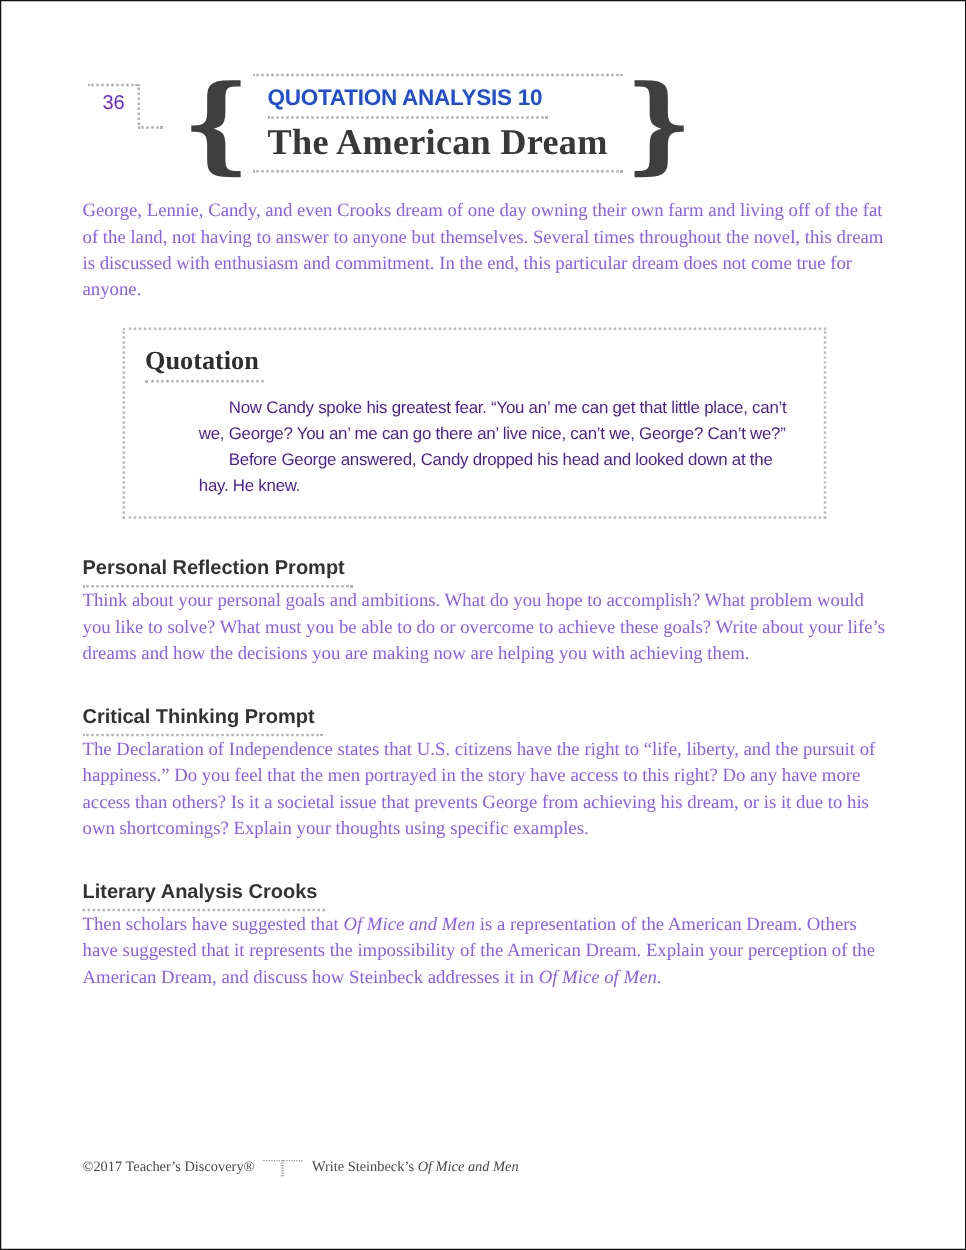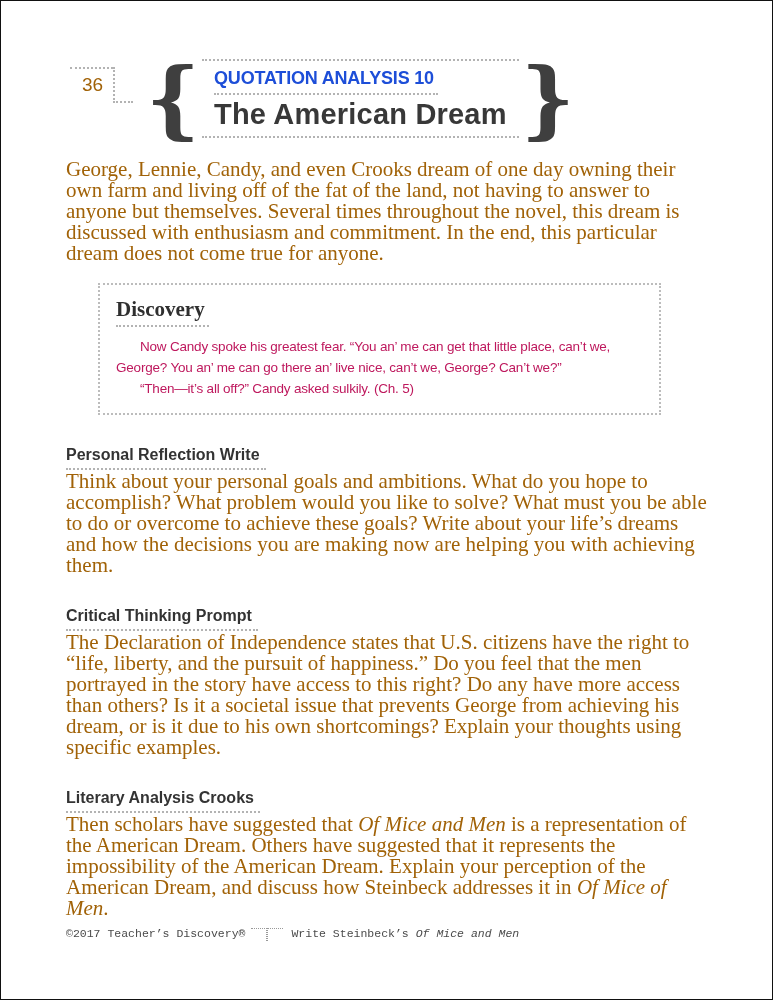--- a/index.html
+++ b/index.html
@@ -15,83 +15,84 @@
     padding: 58px 64px 0 65px;
   }
 
   
   .hdr { position: relative; margin-bottom: 16px; min-height: 84px; }
   .pagenum-unit { position: absolute; left: 4px; top: 8px; display: flex; align-items: flex-start; }
   .pagenum {
     border-top: 2px dotted #b3b3b3;
     padding: 5px 10px 0 12px;
     font-family: "Liberation Sans", sans-serif;
-    font-size: 19px; color: #a16207;
+    font-size: 16px; color: #6d28d9;
   }
   .pagenum-corner { width: 20px; height: 36px; border-left: 2px dotted #b3b3b3; border-bottom: 2px dotted #b3b3b3; }
   .hdr-group { margin-left: 80px; display: flex; align-items: center; }
   .brace {
     font-family: "DejaVu Serif", serif;
     font-size: 84px; line-height: 78px;
     font-weight: bold; color: #3f3f3f;
     user-select: none;
   }
   .titlebox { border-top: 2px dotted #b3b3b3; border-bottom: 2px dotted #b3b3b3; padding: 7px 12px 5px; margin: 0 2px; }
   .kicker {
     display: inline-block;
     font-family: "Liberation Sans", sans-serif;
     font-weight: bold; font-size: 18px; letter-spacing: -0.2px;
     color: #1d4ed8;
     border-bottom: 2px dotted #b3b3b3;
     padding: 0 4px 4px 0;
   }
   .main-title {
-    font-family: Liberation Sans, sans-serif;
+    font-family: Liberation Serif, serif;
     font-weight: bold; font-size: 29px; letter-spacing: 0.2px;
     color: #383838; margin-top: 3px;
   }
 
   
-  .body-text { font-size: 21px; line-height: 21px; color: #a16207; }
+  .body-text { font-size: 15px; line-height: 21px; color: #8b5cf6; }
   .intro { margin-bottom: 19px; }
 
   
   .quote-box {
     border: 2px dotted #bcbcbc;
     width: 563px; margin-left: 32px;
     padding: 12px 14px 14px 16px;
   }
   .quote-heading {
     display: inline-block;
     font-family: "Liberation Serif", serif;
     font-size: 21px; font-weight: bold; color: #2f2f2f;
     border-bottom: 2px dotted #b3b3b3;
     padding: 0 4px 3px 0; margin-bottom: 9px;
   }
   .quote-para {
     font-family: "Liberation Sans", sans-serif;
     font-size: 13.5px; line-height: 21px; letter-spacing: -0.2px;
-    color: #be185d;
+    color: #4c1d95;
     text-indent: 24px;
+    margin-left: 43px;
   }
 
   
   .prompt-heading {
     font-family: "Liberation Sans", sans-serif;
     font-size: 16px; font-weight: bold; color: #333;
     margin-top: 31px;
   }
   .prompt-heading .u { display: inline-block; border-bottom: 2px dotted #b3b3b3; padding: 0 6px 4px 0; }
   .prompt-body { margin-top: 1px; }
 
   
   .footer {
     position: absolute; left: 65px; right: 44px; bottom: 58px;
     display: flex; align-items: flex-end;
-    font-family: Liberation Mono, monospace;
+    font-family: Liberation Serif, serif;
     font-size: 11.5px; color: #4a4a4a;
   }
   .f-copy { white-space: nowrap; padding-bottom: 1px; }
   .f-corner-a { width: 16px; height: 13px; border-top: 1px dotted #999; border-right: 1px dotted #999; margin-left: 6px; }
   .f-leader { flex: 1; height: 14px; border-bottom: 1px dotted #999; position: relative; }
   .f-label {
     position: absolute; right: 6px; bottom: 2px;
     font-weight: bold; font-size: 11px; letter-spacing: 0.8px;
     color: #333; white-space: nowrap;
   }
@@ -115,27 +116,27 @@
         <div><span class="kicker">QUOTATION ANALYSIS 10</span></div>
         <div class="main-title">The American Dream</div>
       </div>
       <span class="brace">}</span>
     </div>
   </div>
 
   <p class="body-text intro">George, Lennie, Candy, and even Crooks dream of one day owning their own farm and living off of the fat of the land, not having to answer to anyone but themselves. Several times throughout the novel, this dream is discussed with enthusiasm and commitment. In the end, this particular dream does not come true for anyone.</p>
 
   <section class="quote-box">
-    <div><span class="quote-heading">Discovery</span></div>
+    <div><span class="quote-heading">Quotation</span></div>
     <p class="quote-para">Now Candy spoke his greatest fear. “You an’ me can get that little place, can’t we, George? You an’ me can go there an’ live nice, can’t we, George? Can’t we?”</p>
-    <p class="quote-para">“Then—it’s all off?” Candy asked sulkily. (Ch. 5)</p>
+    <p class="quote-para">Before George answered, Candy dropped his head and looked down at the hay. He knew.</p>
   </section>
 
   <h3 class="prompt-heading">
-    <span class="u">Personal Reflection Write</span>
+    <span class="u">Personal Reflection Prompt</span>
   </h3>
   <p class="body-text prompt-body">Think about your personal goals and ambitions. What do you hope to accomplish? What problem would you like to solve? What must you be able to do or overcome to achieve these goals? Write about your life’s dreams and how the decisions you are making now are helping you with achieving them.</p>
 
   <h3 class="prompt-heading">
     <span class="u">Critical Thinking Prompt</span>
   </h3>
   <p class="body-text prompt-body">The Declaration of Independence states that U.S. citizens have the right to “life, liberty, and the pursuit of happiness.” Do you feel that the men portrayed in the story have access to this right? Do any have more access than others? Is it a societal issue that prevents George from achieving his dream, or is it due to his own shortcomings? Explain your thoughts using specific examples.</p>
 
   <h3 class="prompt-heading">
     <span class="u">Literary Analysis Crooks</span>

